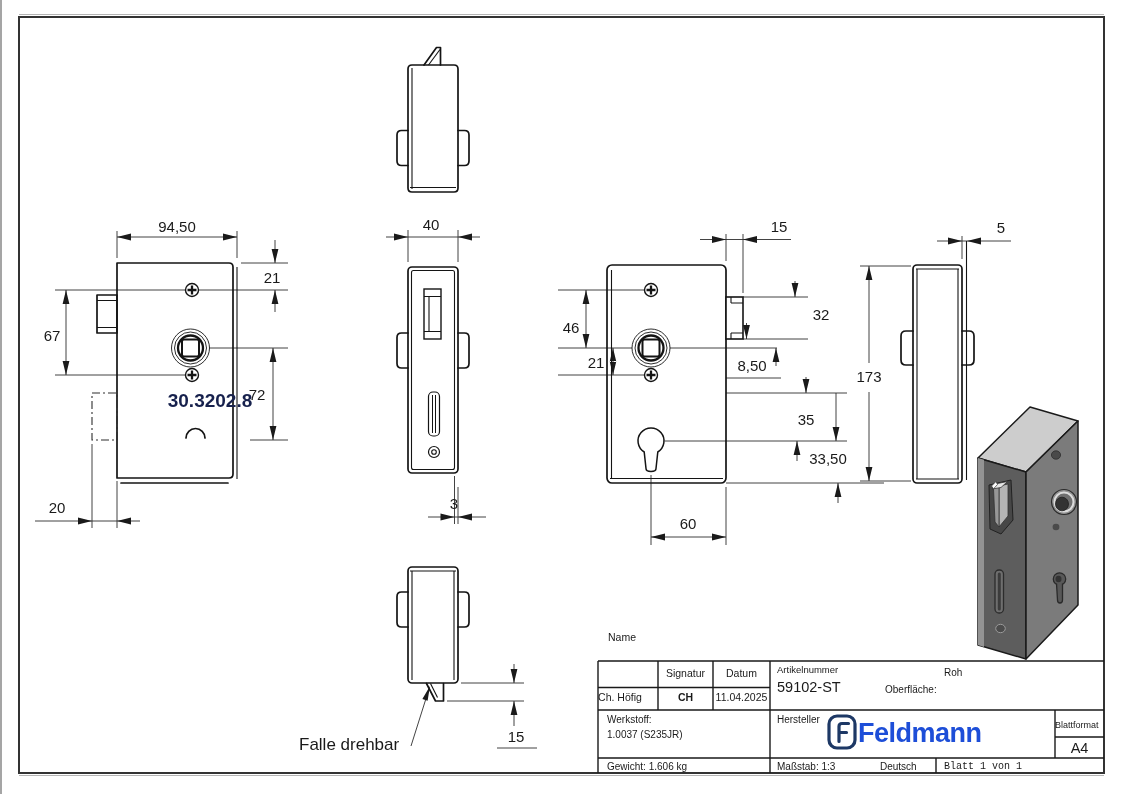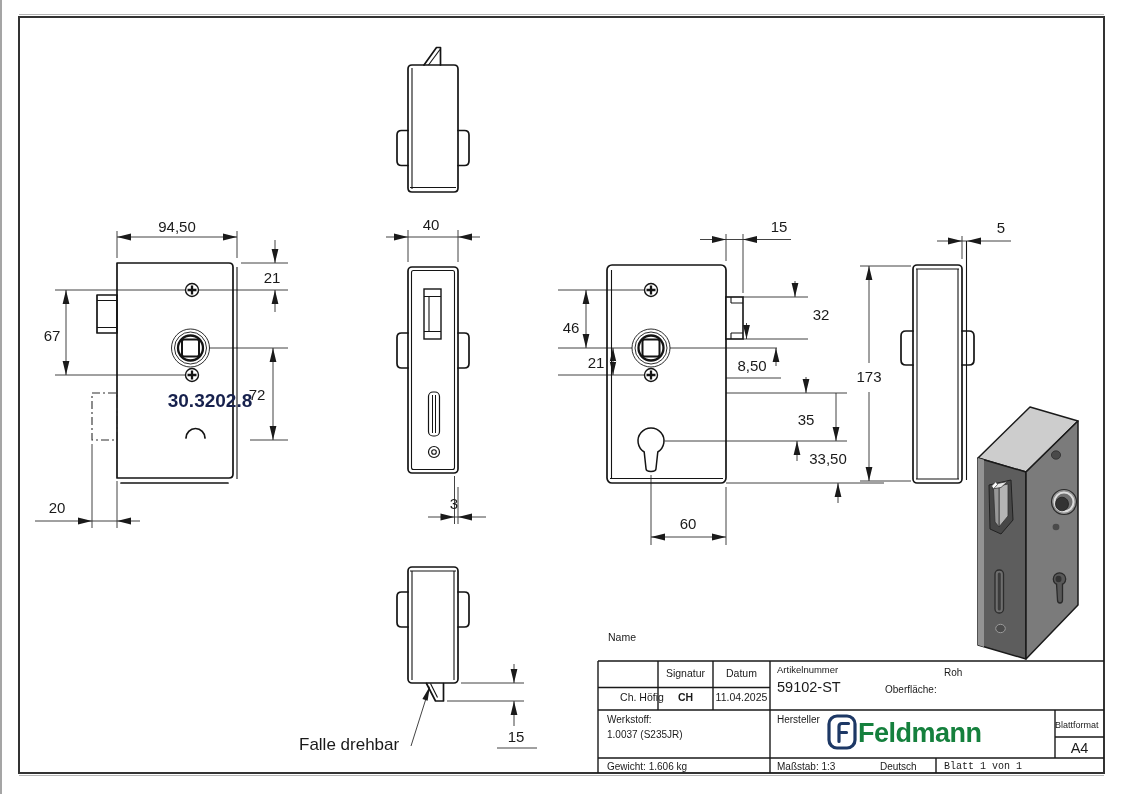--- a/index.html
+++ b/index.html
@@ -9,21 +9,21 @@
   .ol{stroke:#141414;stroke-width:1.7;fill:none;stroke-linejoin:round;stroke-linecap:round;}
   .ol2{stroke:#141414;stroke-width:1.1;fill:none;stroke-linejoin:round;}
   .dim{stroke:#2e2e2e;stroke-width:0.9;fill:none;}
   .tbl{stroke:#1a1a1a;stroke-width:1.4;fill:none;}
   .ah{fill:#1a1a1a;stroke:none;}
   text.d{font:15px "Liberation Sans",sans-serif;fill:#1a1a1a;}
   text.pn{font:600 19px "Liberation Sans",sans-serif;fill:#17214d;}
   text.note{font:17px "Liberation Sans",sans-serif;fill:#1a1a1a;}
   .tbtxt{position:absolute;color:#1a1a1a;font-size:10.5px;line-height:1.1;white-space:nowrap;}
   .c{text-align:center;}
-  .brand{color:#15803d;font-weight:bold;font-size:27px;letter-spacing:-0.5px;line-height:1;text-align:center;}
+  .brand{color:#1d4ed8;font-weight:bold;font-size:27px;letter-spacing:-0.5px;line-height:1;text-align:center;}
 </style>
 </head>
 <body>
 
 <div id="stage">
 <svg width="1123" height="794" viewBox="0 0 1123 794">
 
   <g>
     <path d="M19,14.5 H1104 M19,775.5 H1104" stroke="#b5b5b5" stroke-width="1" fill="none"></path>
     <path d="M1,0 V794" stroke="#8f8f8f" stroke-width="1.6" fill="none"></path>
@@ -192,21 +192,21 @@
   <g>
     <rect x="829" y="716" width="26" height="32" rx="8" fill="none" stroke="#1d3865" stroke-width="3.2"></rect>
     <path d="M848.5,723.5 h-6.5 q-3,0 -3,3 V741.5 M839,732.5 h7.5" fill="none" stroke="#1d3865" stroke-width="3.2" stroke-linecap="round"></path>
   </g>
 </svg>
 
   <div>
     <span class="tbtxt c" style="left:598px;top:632px;width:48px;">Name</span>
     <span class="tbtxt c" style="left:658px;top:668px;width:55px;">Signatur</span>
     <span class="tbtxt c" style="left:713px;top:668px;width:57px;">Datum</span>
-    <span class="tbtxt c" style="left:620px;top:692px;width:44px;">Ch. Höfig</span>
+    <span class="tbtxt c" style="left:598px;top:692px;width:44px;">Ch. Höfig</span>
     <span class="tbtxt c" style="left:658px;top:692px;width:55px;font-weight:bold;">CH</span>
     <span class="tbtxt c" style="left:713px;top:692px;width:57px;">11.04.2025</span>
     <span class="tbtxt" style="left:777px;top:665px;font-size:9.5px;">Artikelnummer</span>
     <span class="tbtxt" style="left:777px;top:680px;font-size:14.5px;">59102-ST</span>
     <span class="tbtxt" style="left:885px;top:648px;font-size:10px;margin-top:36px;">Oberfläche:</span>
     <span class="tbtxt" style="left:944px;top:667px;font-size:10px;">Roh</span>
     <span class="tbtxt" style="left:607px;top:714px;font-size:10px;">Werkstoff:</span>
     <span class="tbtxt" style="left:607px;top:729px;font-size:10px;">1.0037 (S235JR)</span>
     <span class="tbtxt" style="left:777px;top:714px;font-size:10px;">Hersteller</span>
     <span class="tbtxt brand" style="left:858px;top:720px;">Feldmann</span>

